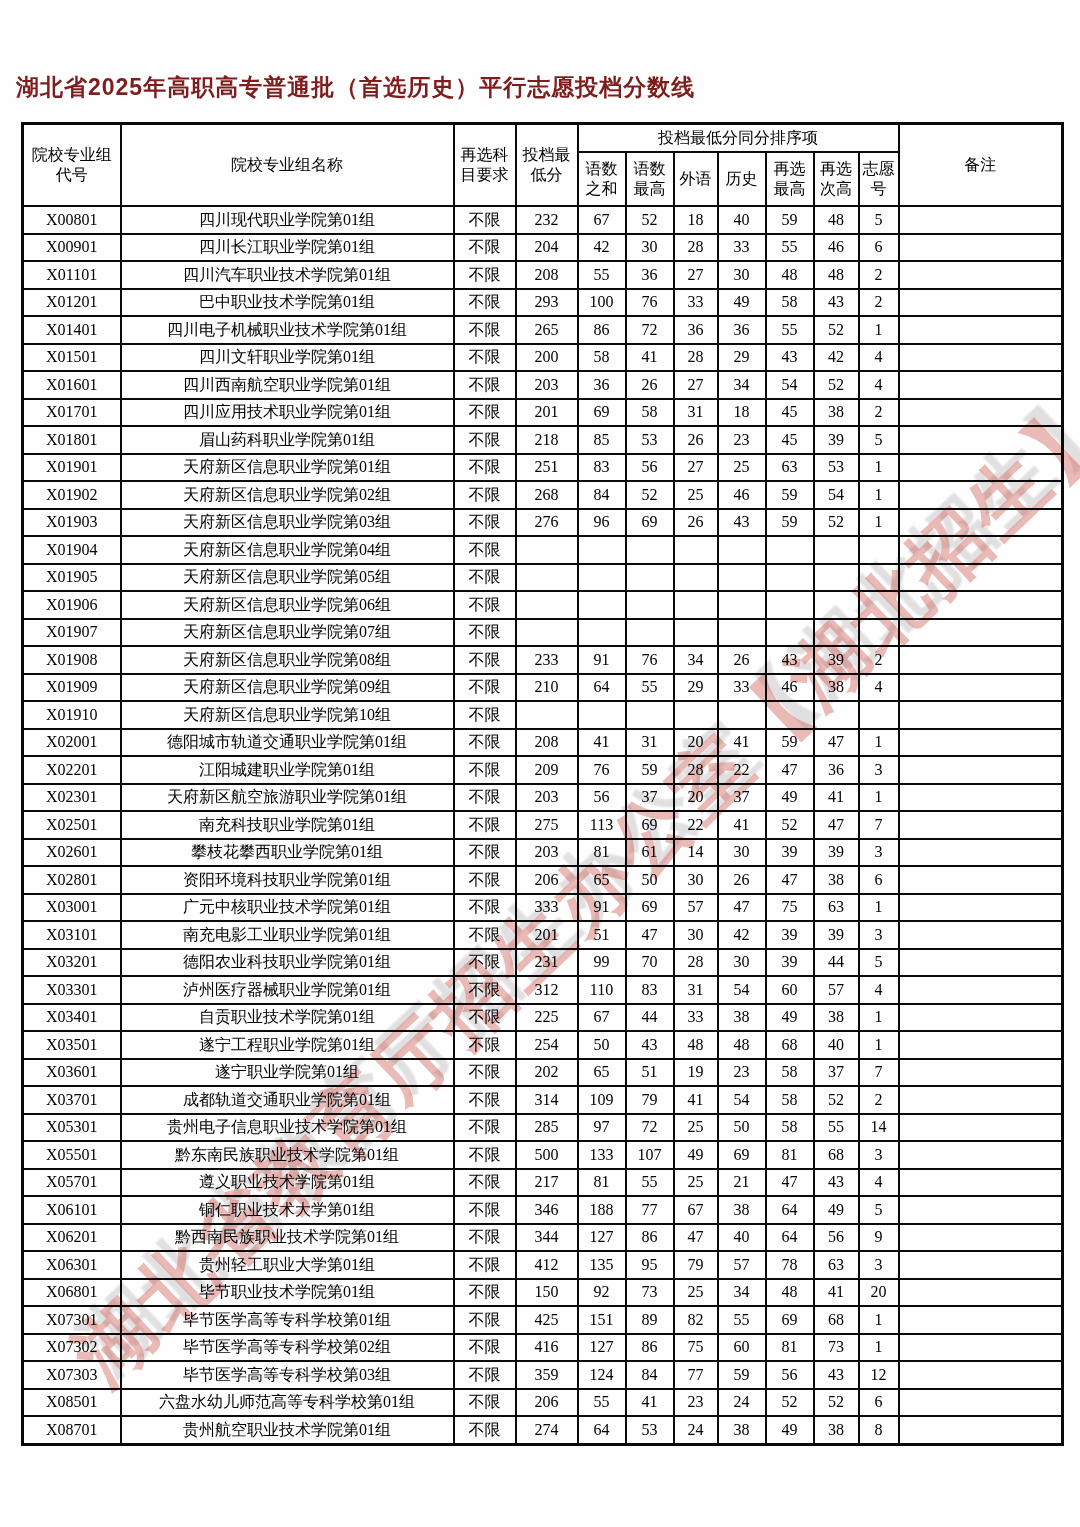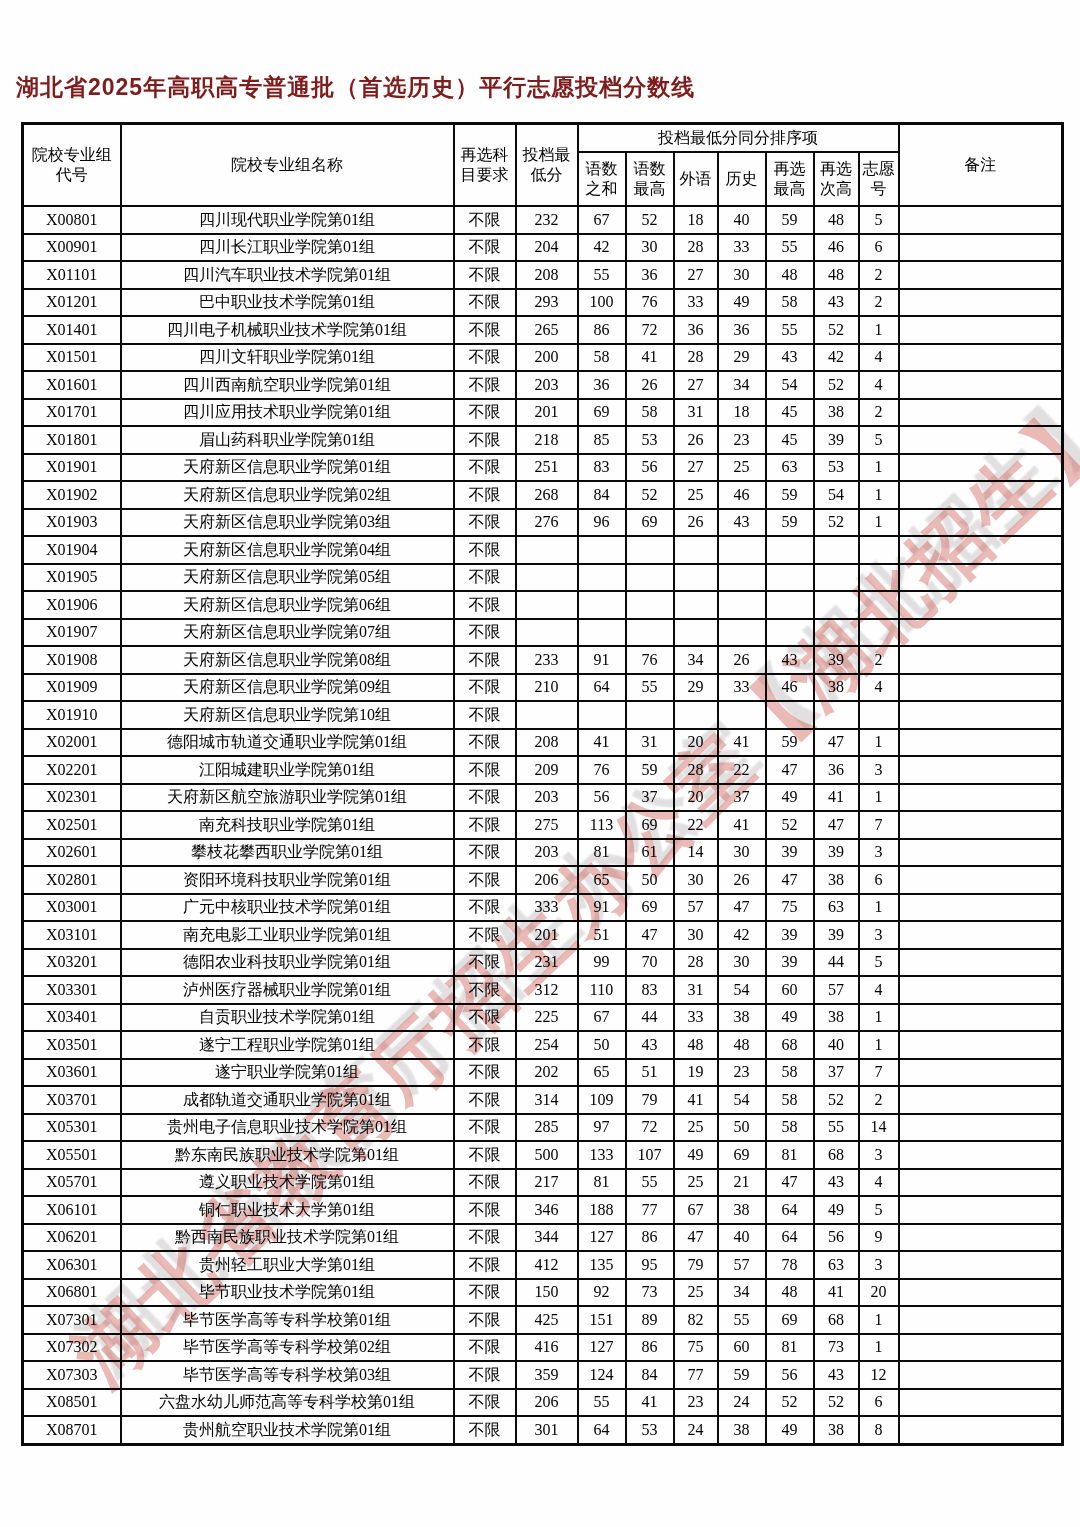--- a/index.html
+++ b/index.html
@@ -748,21 +748,21 @@
           <td>24</td>
           <td>52</td>
           <td>52</td>
           <td>6</td>
           <td></td>
         </tr>
         <tr>
           <td>X08701</td>
           <td class="cell-name">贵州航空职业技术学院第01组</td>
           <td>不限</td>
-          <td>301</td>
+          <td>274</td>
           <td>64</td>
           <td>53</td>
           <td>24</td>
           <td>38</td>
           <td>49</td>
           <td>38</td>
           <td>8</td>
           <td></td>
         </tr>
       </tbody>

